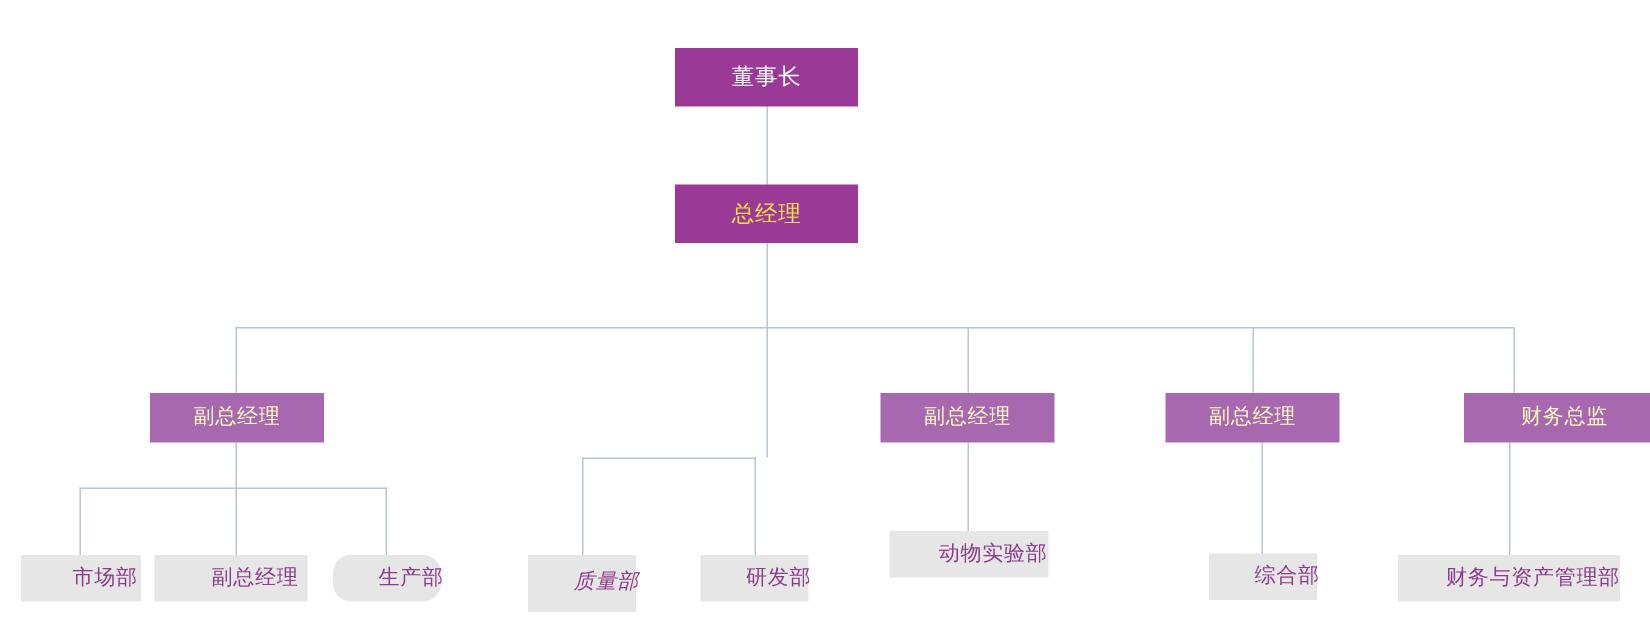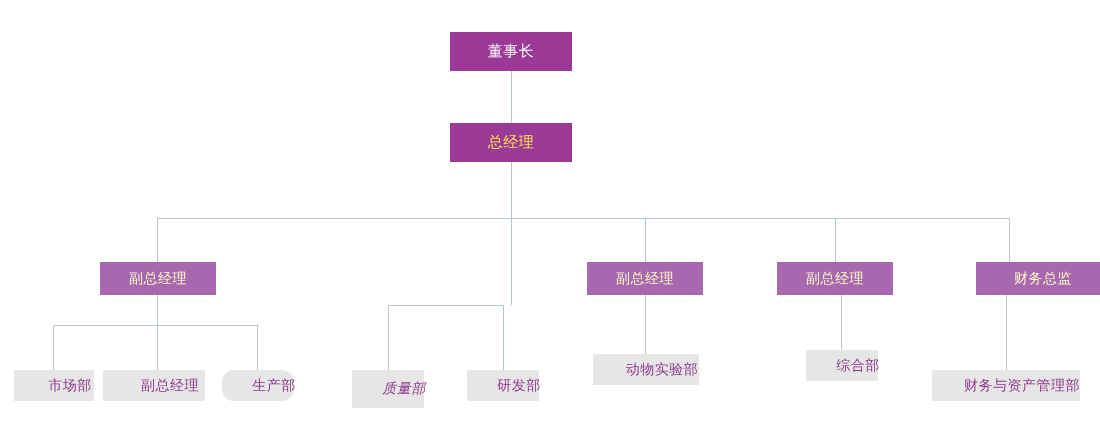--- a/index.html
+++ b/index.html
@@ -85,15 +85,15 @@
     <div class="node level-2" style="left: 100px; top: 262px; width: 116px; height: 33px;">副总经理</div>
     <div class="node level-2" style="left: 587px; top: 262px; width: 116px; height: 33px;">副总经理</div>
     <div class="node level-2" style="left: 777px; top: 262px; width: 116px; height: 33px;">副总经理</div>
     <div class="node level-2" style="left: 976px; top: 262px; width: 134px; height: 33px;">财务总监</div>
     <div class="node level-3" style="left: 14px; top: 370px; width: 80px; height: 31px;">市场部</div>
     <div class="node level-3" style="left: 103px; top: 370px; width: 102px; height: 31px;">副总经理</div>
     <div class="node level-3" style="left: 222px; top: 370px; width: 72px; height: 31px; border-radius: 12px;">生产部</div>
     <div class="node level-3" style="left: 352px; top: 370px; width: 72px; height: 38px; font-style: italic;">质量部</div>
     <div class="node level-3" style="left: 467px; top: 370px; width: 72px; height: 31px; text-align: right;">研发部</div>
     <div class="node level-3" style="left: 593px; top: 354px; width: 106px; height: 31px;">动物实验部</div>
-    <div class="node level-3" style="left: 806px; top: 350px; width: 72px; height: 31px;">综合部</div>
+    <div class="node level-3" style="left: 806px; top: 369px; width: 72px; height: 31px;">综合部</div>
     <div class="node level-3" style="left: 932px; top: 370px; width: 148px; height: 31px;">财务与资产管理部</div>
   </div>
 
 </body></html>

